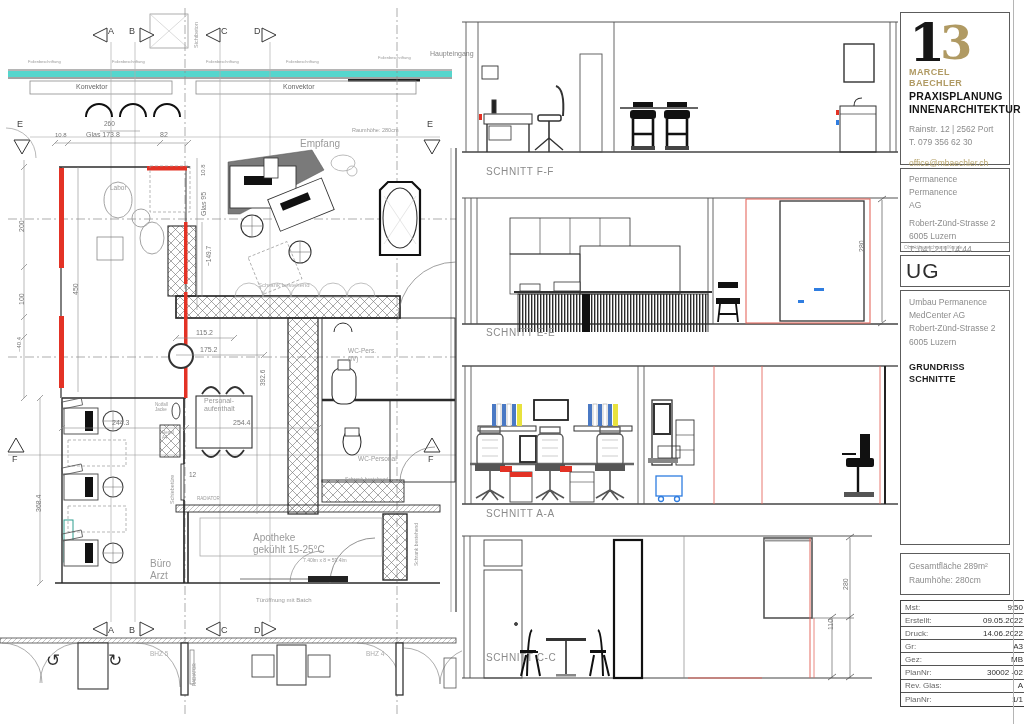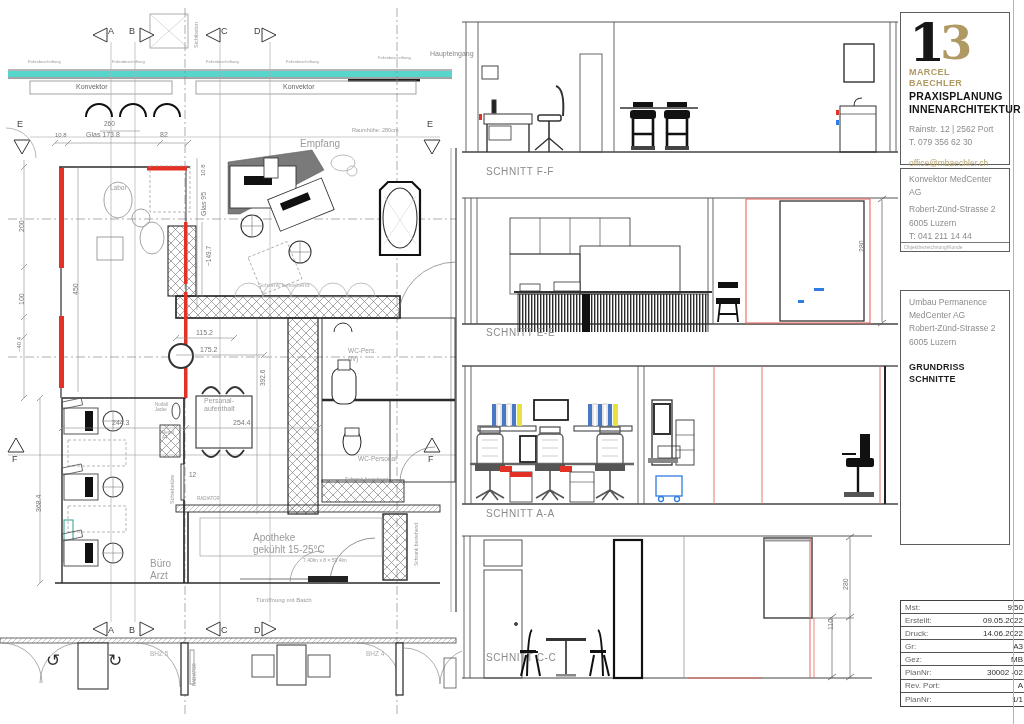--- a/index.html
+++ b/index.html
@@ -566,38 +566,45 @@
       <div>Rainstr. 12 | 2562 Port</div>
       <div>T. 079 356 62 30</div>
     </div>
     <div class="links">
       <div>office@mbaechler.ch</div>
       <div>marcelbaechler.ch</div>
     </div>
   </div>
 
   <div class="tbbox" style="top:168px;height:84px;padding:4px 8px">
-    <div class="tb-line">Konvektor MedCenter
+    <div class="tb-line">Permanence Permanence
 AG</div>
     <div class="tb-line" style="margin-top:4px">Robert-Zünd-Strasse 2</div>
     <div class="tb-line">6005 Luzern</div>
     <div class="tb-line">T: 041 211 14 44</div>
     <div class="caption">Objektbezeichnung/Kunde</div>
   </div>
 
+  <div class="tbbox" style="top:255px;height:32px">
+    <div class="ug">UG</div>
+  </div>
 
   <div class="tbbox" style="top:290px;height:255px;padding:5px 8px">
     <div class="tb-line">Umbau Permanence
 MedCenter AG
 Robert-Zünd-Strasse 2
 6005 Luzern</div>
     <div class="ptitle" style="white-space:pre-line">GRUNDRISS
 SCHNITTE</div>
   </div>
 
+  <div class="tbbox" style="top:553px;height:42px;padding:6px 8px">
+    <div class="arealine">Gesamtfläche 289m²</div>
+    <div class="arealine">Raumhöhe: 280cm</div>
+  </div>
 
   <div class="itable">
     <div class="irow">
       <span class="ilabel">Mst:</span>
       <span class="ivalue">9:50</span>
     </div>
     <div class="irow">
       <span class="ilabel">Erstellt:</span>
       <span class="ivalue">09.05.2022</span>
     </div>
@@ -611,21 +618,21 @@
     </div>
     <div class="irow">
       <span class="ilabel">Gez:</span>
       <span class="ivalue">MB</span>
     </div>
     <div class="irow">
       <span class="ilabel">PlanNr:</span>
       <span class="ivalue">30002 -02</span>
     </div>
     <div class="irow">
-      <span class="ilabel">Rev. Port:</span>
+      <span class="ilabel">Rev. Glas:</span>
       <span class="ivalue">A</span>
     </div>
     <div class="irow">
       <span class="ilabel">PlanNr:</span>
       <span class="ivalue">1/1</span>
     </div>
   </div>
 
   <div class="pageborder"></div>
 </div>

